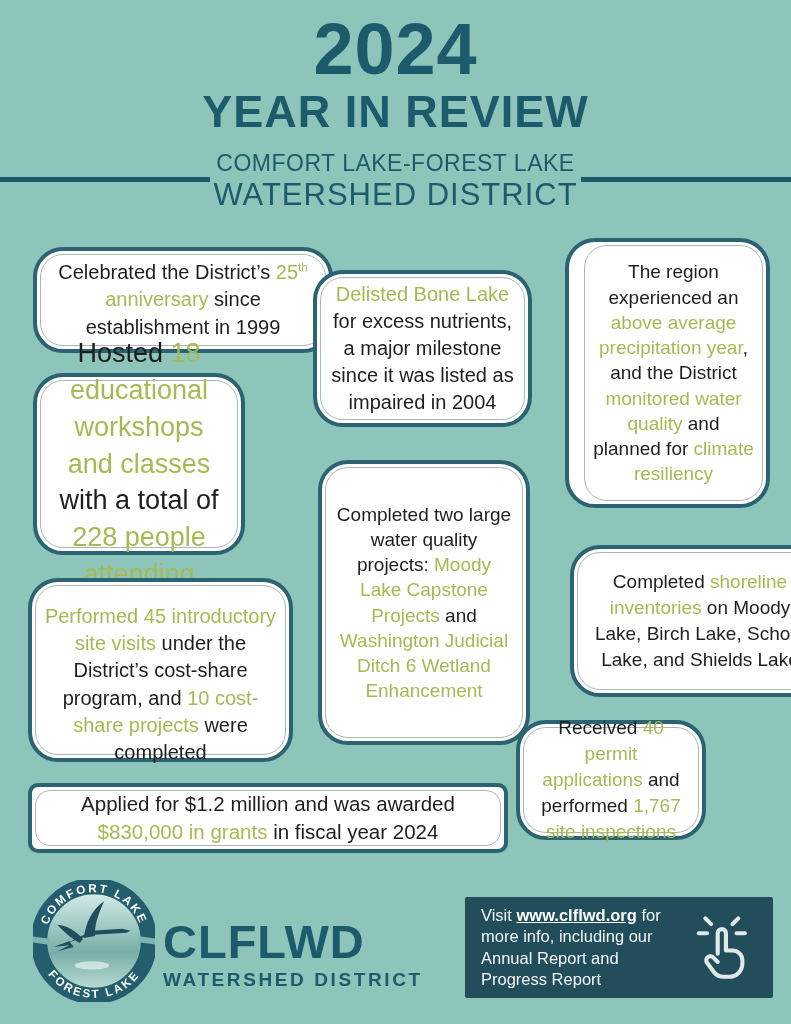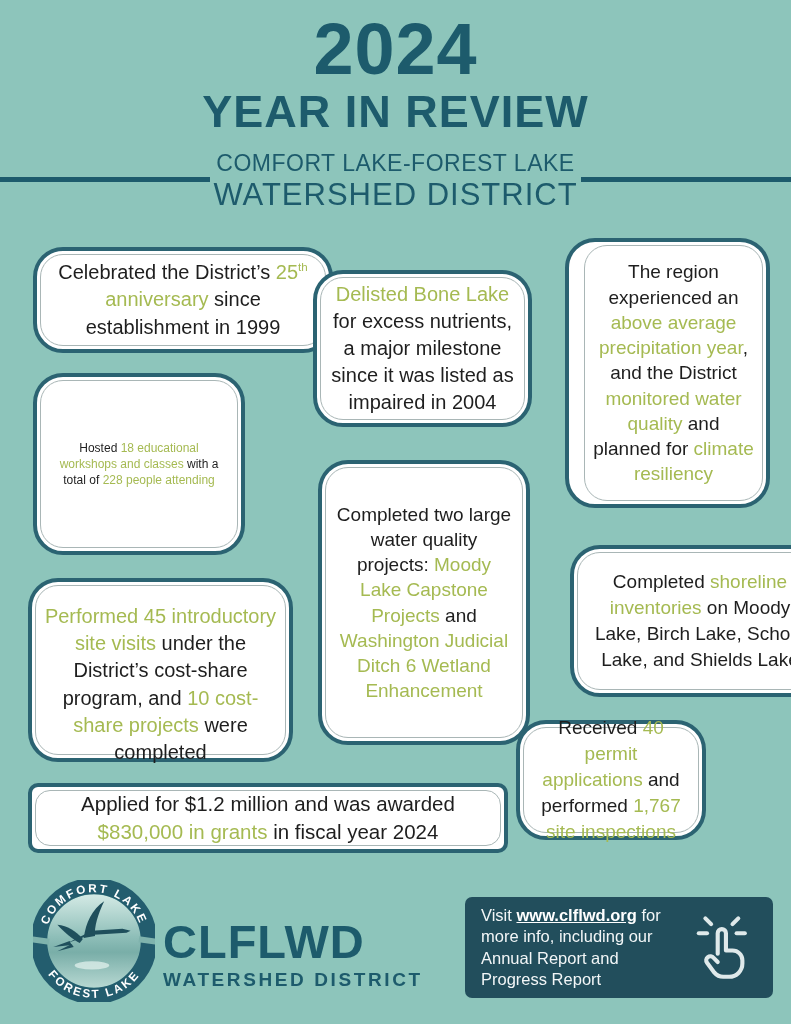--- a/index.html
+++ b/index.html
@@ -31,36 +31,36 @@
     width:100%;height:100%;border:1px solid var(--hairline);border-radius:23px;
     display:flex;align-items:center;justify-content:center;padding:4px 8px;
   }
   .card-text{margin:0;text-align:center;line-height:1.36;color:var(--dark);}
   .card-text .green{color:var(--green);}
   .card-text .dark{color:var(--dark);}
   .card-text sup{font-size:.58em;}
   #card-0{left:33px;top:247px;width:300px;height:106px;} #card-0 .card-text{font-size:20px;}
   #card-1{left:313px;top:270px;width:219px;height:157px;} #card-1 .card-text{font-size:20px;}
   #card-2{left:565px;top:238px;width:205px;height:270px;padding-left:15px;} #card-2 .card-text{font-size:19px;line-height:1.33;}
-  #card-3{left:33px;top:373px;width:212px;height:182px;} #card-3 .card-text{font-size:12px;}
+  #card-3{left:33px;top:373px;width:212px;height:182px;} #card-3 .card-text{font-size:27px;}
   #card-4{left:318px;top:460px;width:212px;height:285px;} #card-4 .card-text{font-size:19px;line-height:1.32;}
   #card-5{left:28px;top:578px;width:265px;height:184px;} #card-5 .card-text{font-size:20px;margin-top:29px;}
   #card-6{left:570px;top:545px;width:260px;height:152px;} #card-6 .card-text{font-size:19px;}
   #card-7{left:516px;top:720px;width:190px;height:120px;} #card-7 .card-text{font-size:19px;}
   #card-8{left:28px;top:783px;width:480px;height:70px;border-radius:10px;}
   #card-8 .card-inner{border-radius:15px;}
   #card-8 .card-text{font-size:20.5px;}
   
   .logo-badge{position:absolute;left:33px;top:880px;width:122px;height:122px;}
   .logo-words{position:absolute;left:163px;top:918px;width:240px;color:var(--teal);}
   .logo-acronym{font-size:47px;font-weight:800;letter-spacing:1px;line-height:1;}
   .logo-sub{font-size:19px;font-weight:600;letter-spacing:2.6px;margin-top:4px;white-space:nowrap;}
   .footer-box{
     position:absolute;left:465px;top:897px;width:308px;height:101px;
-    background:var(--navy);border-radius:7px;color:#f2f6f7;
+    background:var(--navy);border-radius:2px;color:#f2f6f7;
     display:flex;align-items:center;padding:10px 12px 10px 16px;
   }
   .footer-text{margin:0;width:200px;font-size:16.5px;line-height:1.28;font-weight:500;}
   .footer-text .link{font-weight:800;text-decoration:underline;color:#ffffff;cursor:pointer;}
   .hand-wrap{flex:1;display:flex;justify-content:center;}
 </style>
 </head>
 <body>
 
 <div class="hdr hdr-year">2024</div>

